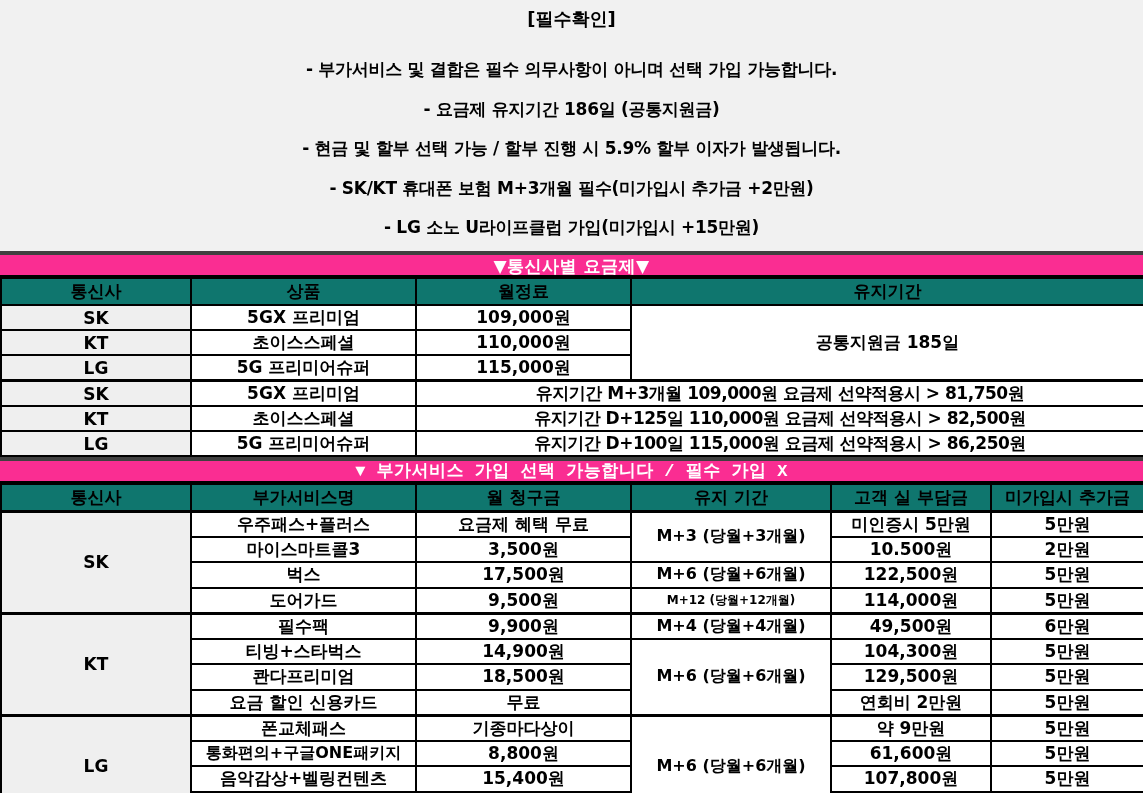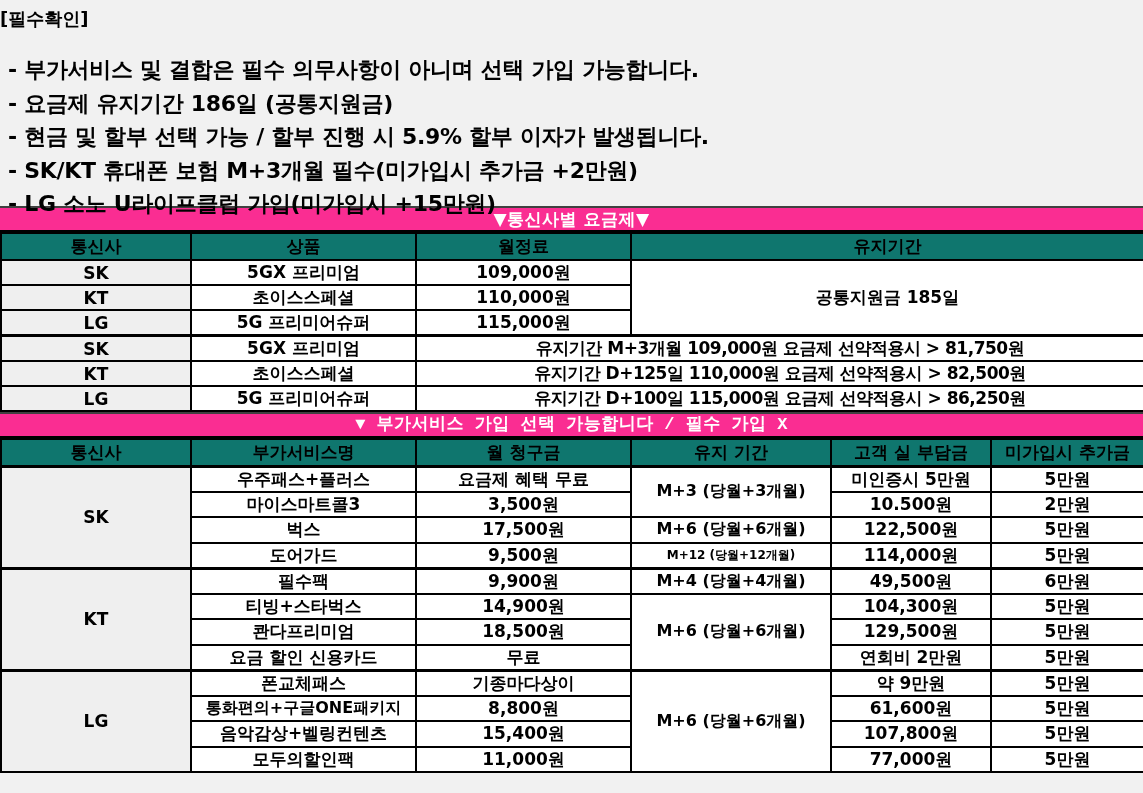--- a/index.html
+++ b/index.html
@@ -2,27 +2,27 @@
 <html><head>
 <meta charset="utf-8">
 <style>
   html, body { margin: 0; padding: 0; }
   body {
     width: 1143px; height: 793px; overflow: hidden;
     background: #F1F1F1; color: #000;
     font-family: "DejaVu Sans", sans-serif; font-weight: bold;
   }
   
-  .notice { height: 206px; box-sizing: border-box; padding-top: 9px; text-align: left; }
+  .notice { height: 251px; box-sizing: border-box; padding-top: 9px; text-align: center; }
   .notice-title { font-size: 18px; line-height: 20px; margin: 0 0 28px 0; }
-  .notice-line { font-size: 22px; line-height: 25.5px; margin: 8px; letter-spacing: -0.3px; }
+  .notice-line { font-size: 17px; line-height: 25.5px; margin: 14px; letter-spacing: -0.3px; }
   
   .banner {
     height: 26px; box-sizing: border-box;
-    border-top: 2px solid #404040; border-bottom: 2px solid #000;
+    border-top: 4px solid #404040; border-bottom: 2px solid #000;
     background: #FA2D92; color: #FFFFFF;
     font-size: 17px; line-height: 22px; text-align: center; letter-spacing: 0.5px;
   }
   
   table { border-collapse: collapse; table-layout: fixed; width: 1143px; }
   td {
     border: 2px solid #000; padding: 0;
     text-align: center; vertical-align: middle;
     font-size: 17px; font-weight: bold;
     white-space: nowrap; overflow: hidden;

